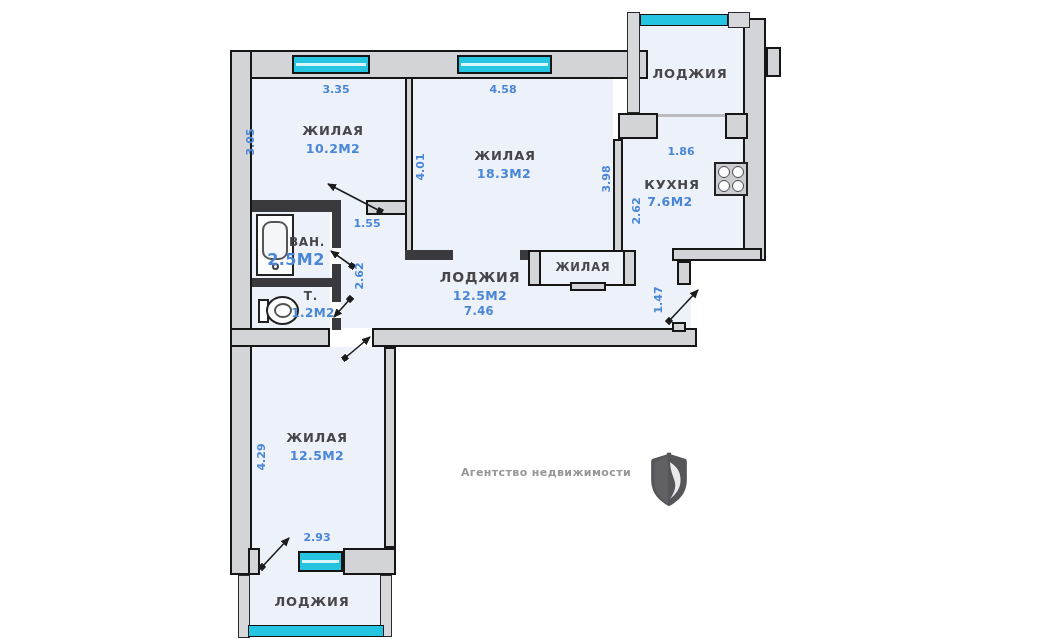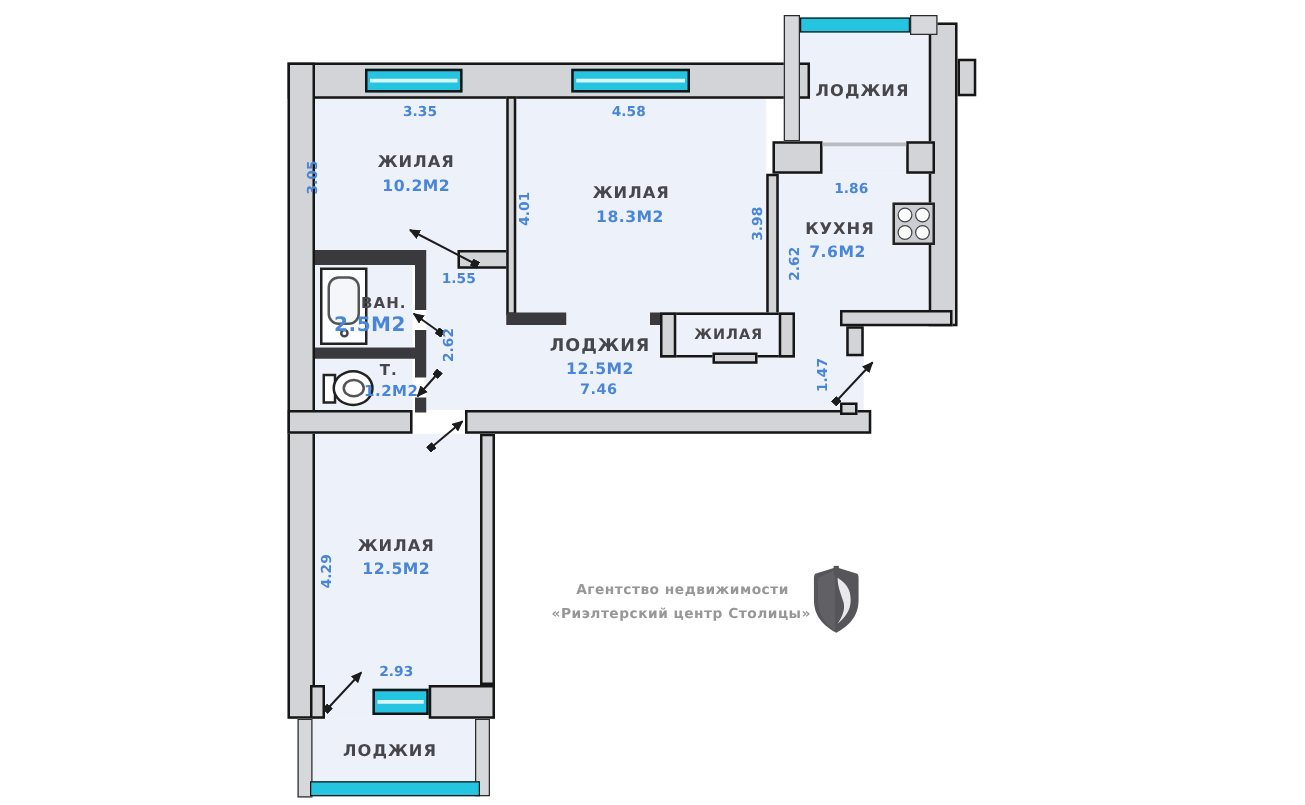--- a/index.html
+++ b/index.html
@@ -152,21 +152,20 @@
   <div class="dim dimv" style="left:606px;top:179px;">3.98</div>
   <div class="dim" style="left:681px;top:151px;">1.86</div>
   <div class="dim dimv" style="left:636px;top:211px;">2.62</div>
   <div class="dim" style="left:367px;top:223px;text-align:center;">1.55</div>
   <div class="dim dimv" style="left:359px;top:276px;">2.62</div>
   <div class="dim dimv" style="left:658px;top:300px;">1.47</div>
   <div class="dim dimv" style="left:261px;top:457px;">4.29</div>
   <div class="dim" style="left:317px;top:537px;">2.93</div>
 
   <div class="agline" style="left:546px;top:472px;">Агентство недвижимости</div>
-  <div class="agline" style="left:545px;top:491px;">«Риэлтерский центр Столицы»</div>
   <svg class="logo" style="left:648px;top:452px;" width="42" height="56" viewBox="0 0 40 52">
     <path d="M20 1 L36 6 C37 7 37 8 37 10 V26 C37 39 29 46 20 51 C11 46 3 39 3 26 V10 C3 8 3 7 4 6 Z" fill="#55555a"></path>
     <path d="M19 3 L19 49 C12 44 6 38 6 26 V9 Z" fill="#6a6a70" opacity="0.55"></path>
     <path d="M21 9 C27 13 31 17 31 26 C31 34 27 39 21 44 C26 37 27 31 25 26 C23 20 21 15 21 9 Z" fill="#e9e9ec"></path>
     <rect x="18" y="0" width="4" height="7" fill="#55555a"></rect>
   </svg>
 
 </div>
 
 </body></html>

